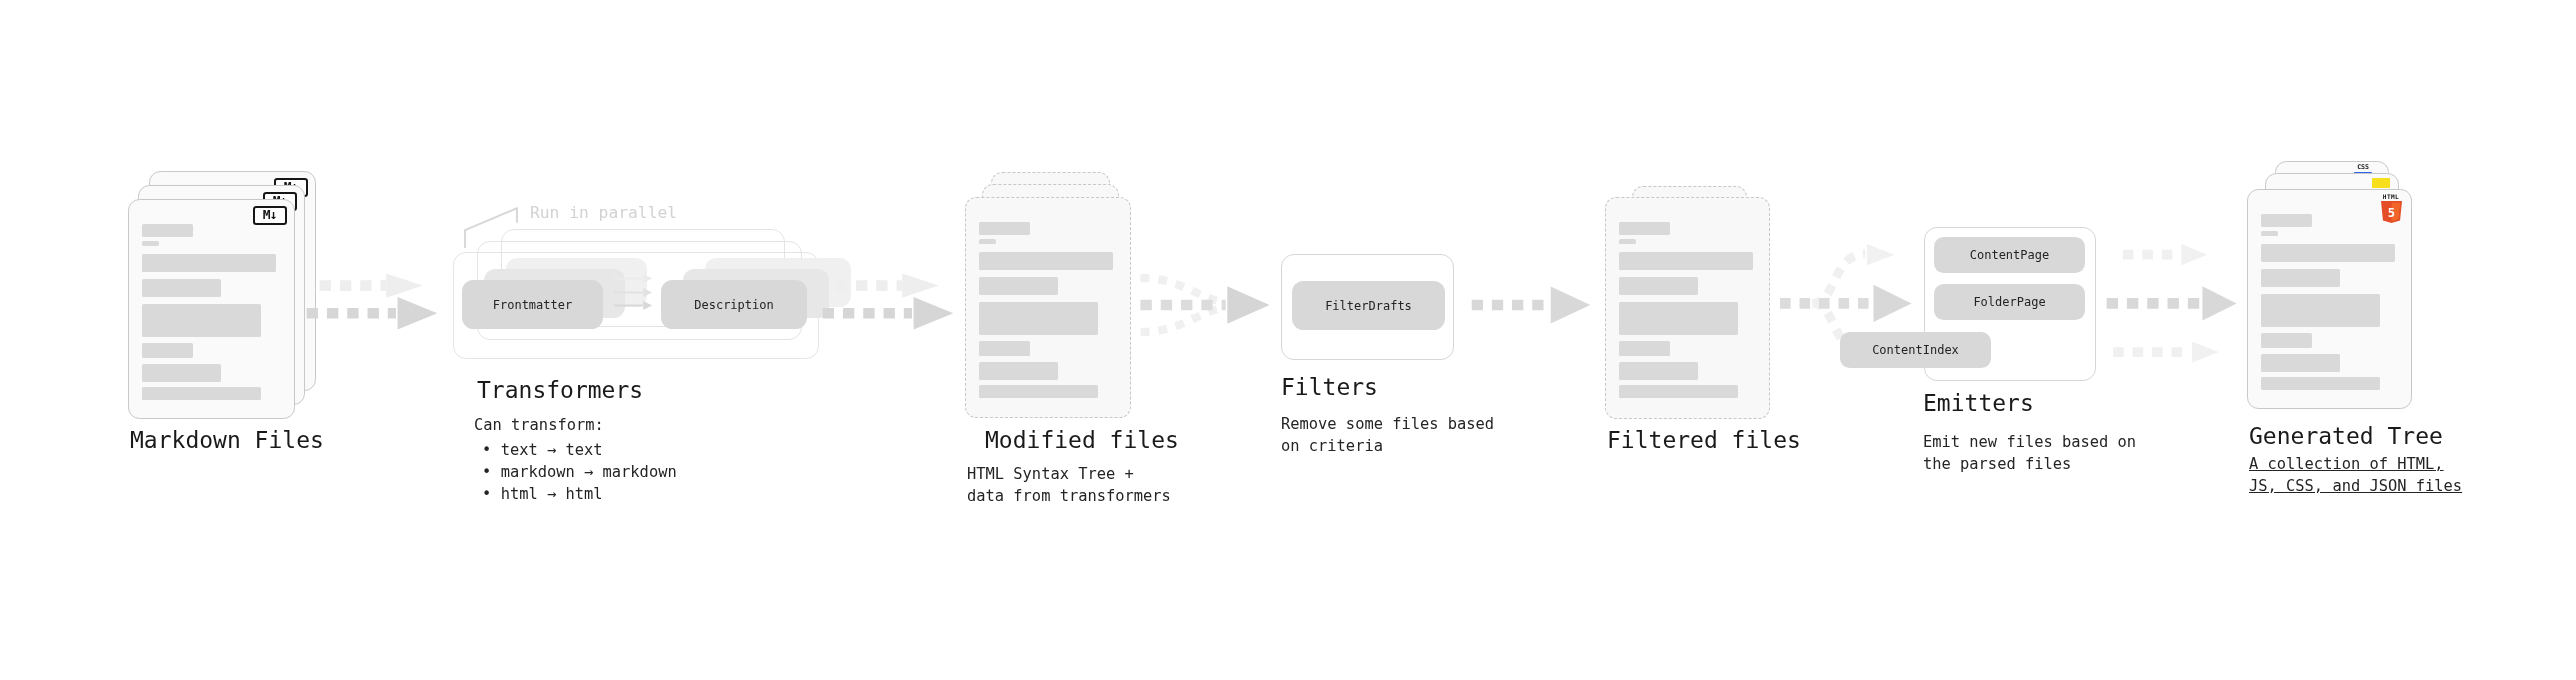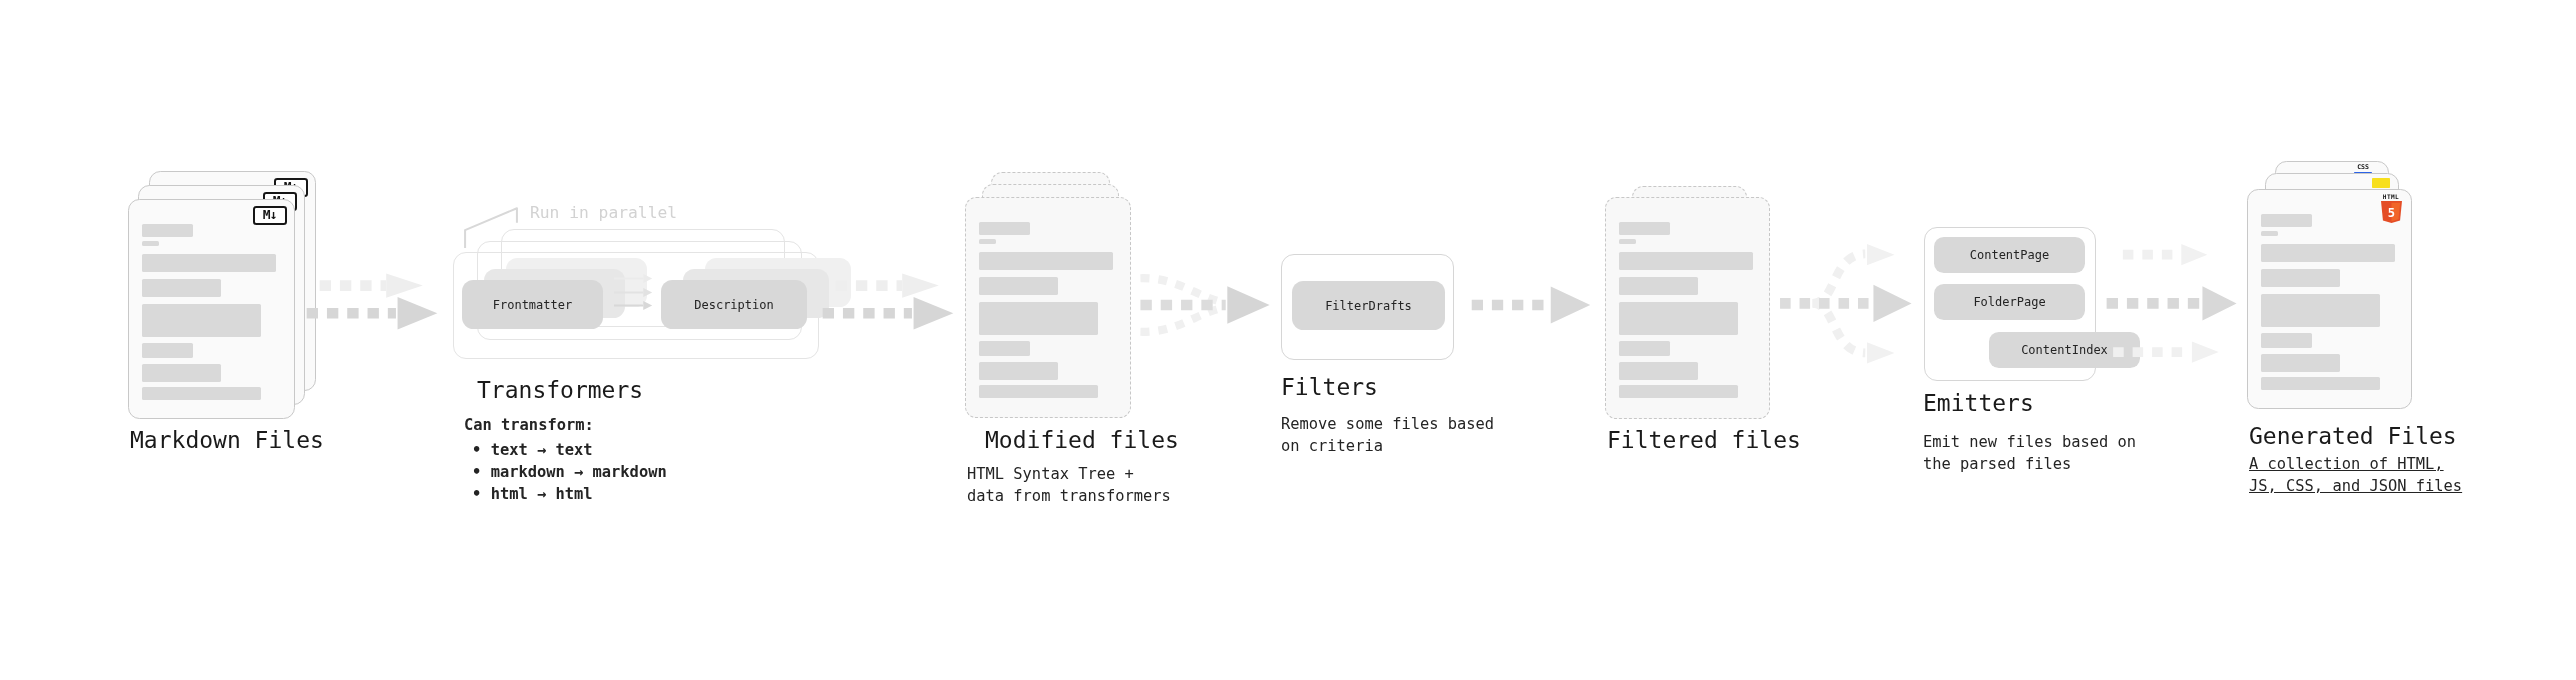--- a/index.html
+++ b/index.html
@@ -102,21 +102,21 @@
     </svg>
     <svg class="svg-abs" style="left:614px;top:299px;" width="39" height="13" viewBox="0 0 48 16">
       <line x1="0" y1="8" x2="36" y2="8" stroke="#d8d8d8" stroke-width="2.5"></line>
         <polygon points="36,2.5 47,8 36,13.5" fill="#d8d8d8"></polygon>
     </svg>
 
     <div class="pill" style="left:462px;top:280px;width:141px;height:49px;">Frontmatter</div>
     <div class="pill" style="left:661px;top:280px;width:146px;height:49px;">Description</div>
 
     <div class="stage-label" style="left:477px;top:377px;">Transformers</div>
-    <div class="stage-desc" style="left:464px;top:414px;font-weight:bold;">
+    <div class="stage-desc" style="left:474px;top:414px;">
       <div>Can transform:</div>
       <div style="padding-left:8.1px;margin-top:3.3px;">• text → text</div>
       <div style="padding-left:8.1px;">• markdown → markdown</div>
       <div style="padding-left:8.1px;">• html → html</div>
     </div>
   </div>
 
   <svg class="svg-abs" style="left:821px;top:271px;" width="134" height="69" viewBox="0 0 165 85">
     <line x1="18" y1="18" x2="100" y2="18" stroke="#eeeeee" stroke-width="13" stroke-dasharray="14 11"></line>
     <polygon points="100,3 145,18 100,33" fill="#eeeeee"></polygon>
@@ -191,21 +191,21 @@
     <polygon points="112,5 146,18 112,31" fill="#f1f1f1"></polygon>
     <polygon points="112,126 146,139 112,152" fill="#f1f1f1"></polygon>
     <line x1="5" y1="78" x2="118" y2="78" stroke="#dcdcdc" stroke-width="13" stroke-dasharray="13 11"></line>
     <polygon points="120,55 167,78 120,101" fill="#d8d8d8"></polygon>
   </svg>
 
   <div>
     <div class="panel" style="left:1924px;top:227px;width:172px;height:154px;"></div>
     <div class="pill small" style="left:1934px;top:237px;width:151px;height:36px;">ContentPage</div>
     <div class="pill small" style="left:1934px;top:284px;width:151px;height:36px;">FolderPage</div>
-    <div class="pill small" style="left:1989px;top:332px;width:151px;height:36px;">ContentIndex</div>
+    <div class="pill small" style="left:1840px;top:332px;width:151px;height:36px;">ContentIndex</div>
     <div class="stage-label" style="left:1923px;top:390px;">Emitters</div>
     <div class="stage-desc" style="left:1923px;top:431px;">
       <div>Emit new files based on</div>
       <div>the parsed files</div>
     </div>
   </div>
 
   <svg class="svg-abs" style="left:2105px;top:244px;" width="134" height="122" viewBox="0 0 165 150">
     <line x1="22" y1="13" x2="92" y2="13" stroke="#f0f0f0" stroke-width="12" stroke-dasharray="13 11"></line>
     <polygon points="94,0 126,13 94,26" fill="#f1f1f1"></polygon>
@@ -238,21 +238,21 @@
           <div class="bar" style="width: 51px; height: 12.2px; margin-top: 24.4px;"></div>
           <div class="bar" style="width: 17px; height: 4.9px; margin-top: 4.1px;"></div>
           <div class="bar" style="width: 134px; height: 18px; margin-top: 8.1px;"></div>
           <div class="bar" style="width: 79px; height: 18px; margin-top: 7.3px;"></div>
           <div class="bar" style="width: 119px; height: 32.5px; margin-top: 7.3px;"></div>
           <div class="bar" style="width: 51px; height: 14.6px; margin-top: 6.5px;"></div>
           <div class="bar" style="width: 79px; height: 18px; margin-top: 5.7px;"></div>
           <div class="bar" style="width: 119px; height: 13px; margin-top: 5.7px;"></div>
         </div>
     </div>
-    <div class="stage-label" style="left:2249px;top:423px;">Generated Files</div>
+    <div class="stage-label" style="left:2249px;top:423px;">Generated Tree</div>
     <div class="stage-desc" style="left:2249px;top:453px;text-decoration:underline;">
       <div>A collection of HTML,</div>
       <div>JS, CSS, and JSON files</div>
     </div>
   </div>
 
 </div>
 
 
 </body></html>

